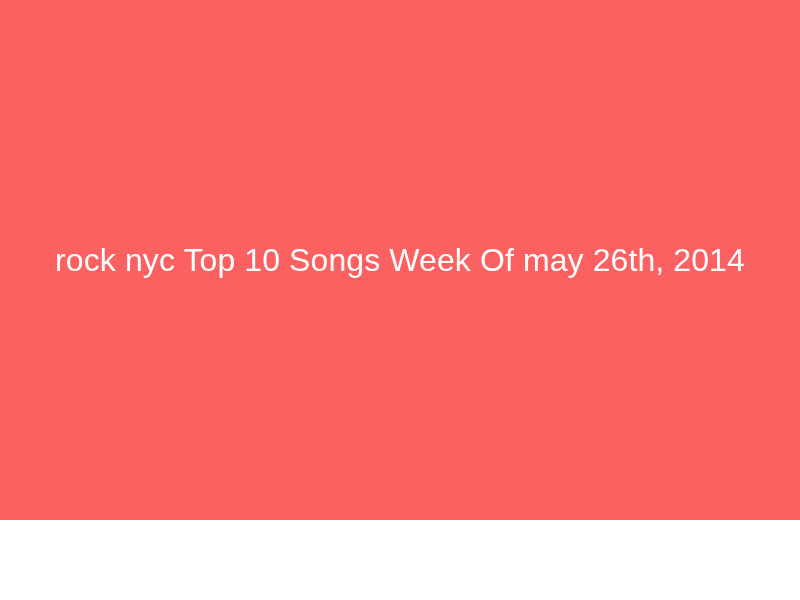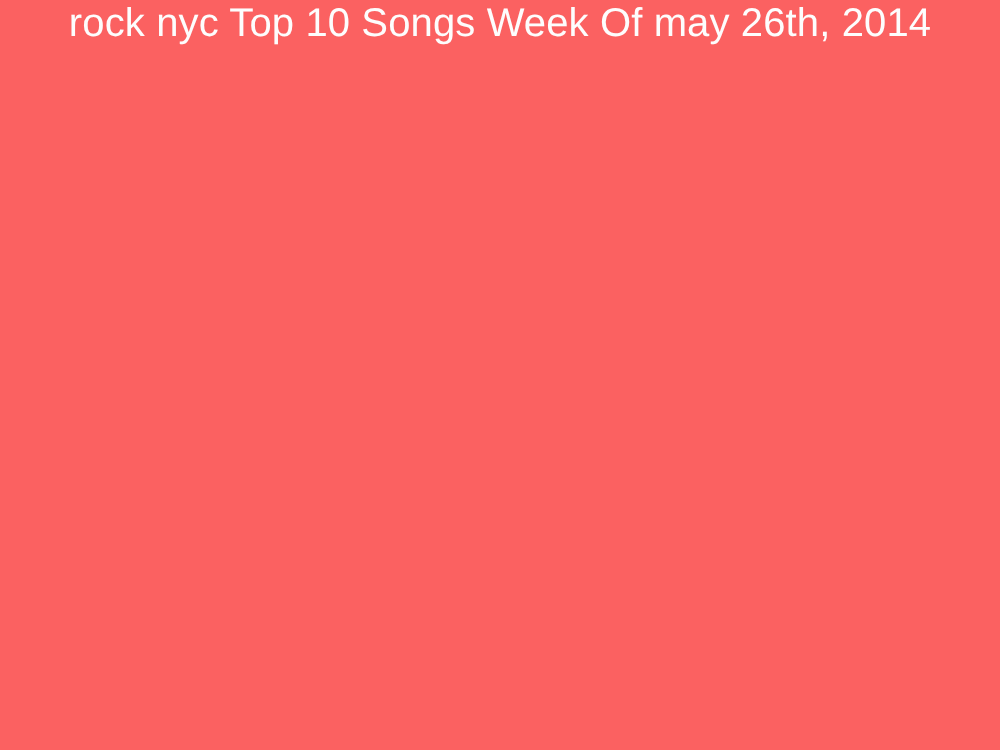--- a/index.html
+++ b/index.html
@@ -14,22 +14,23 @@
     overflow: hidden;
     font-family: "Liberation Sans", sans-serif;
     background: #ffffff;
   }
 
   
   #placeholder-card {
     position: relative;
     box-sizing: border-box;
     width: 800px;
-    height: 600px;
+    height: 520px;
     display: flex;
+    align-items: center;
     justify-content: center;
     background-color: #fb6161;
     overflow: hidden;
   }
 
   
   #card-title {
     display: block;
     width: 100%;
     padding: 0 24px;

